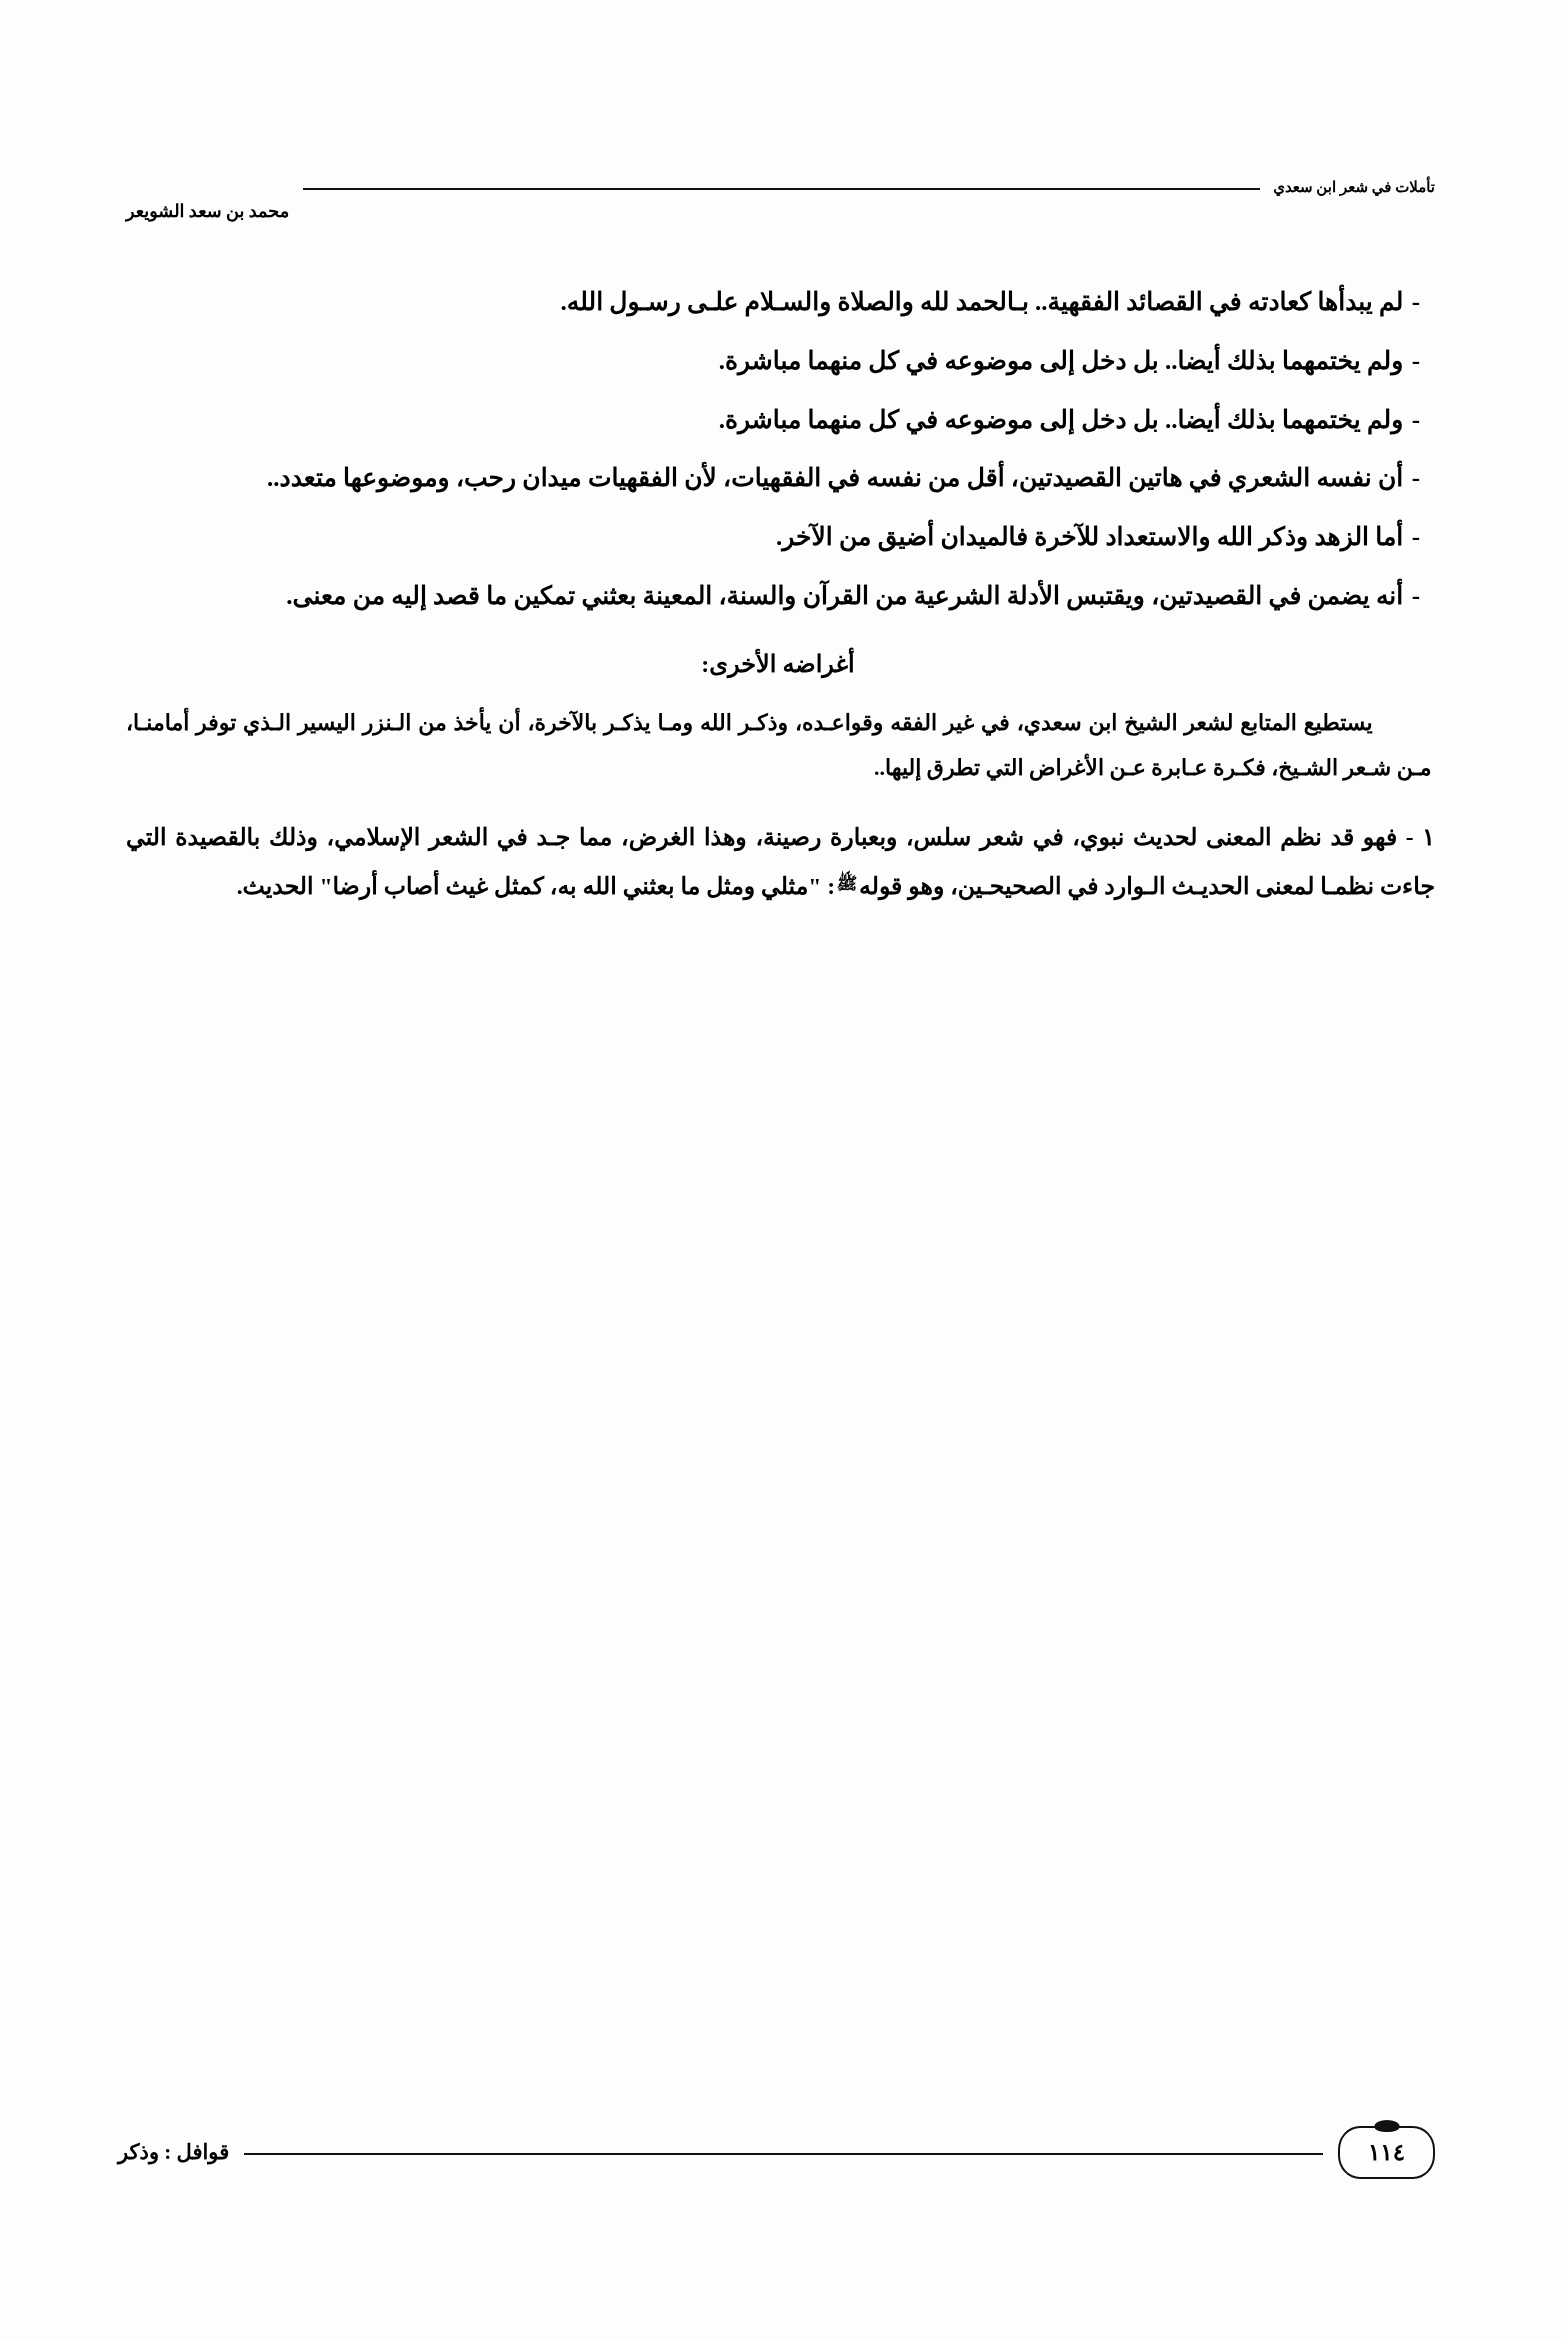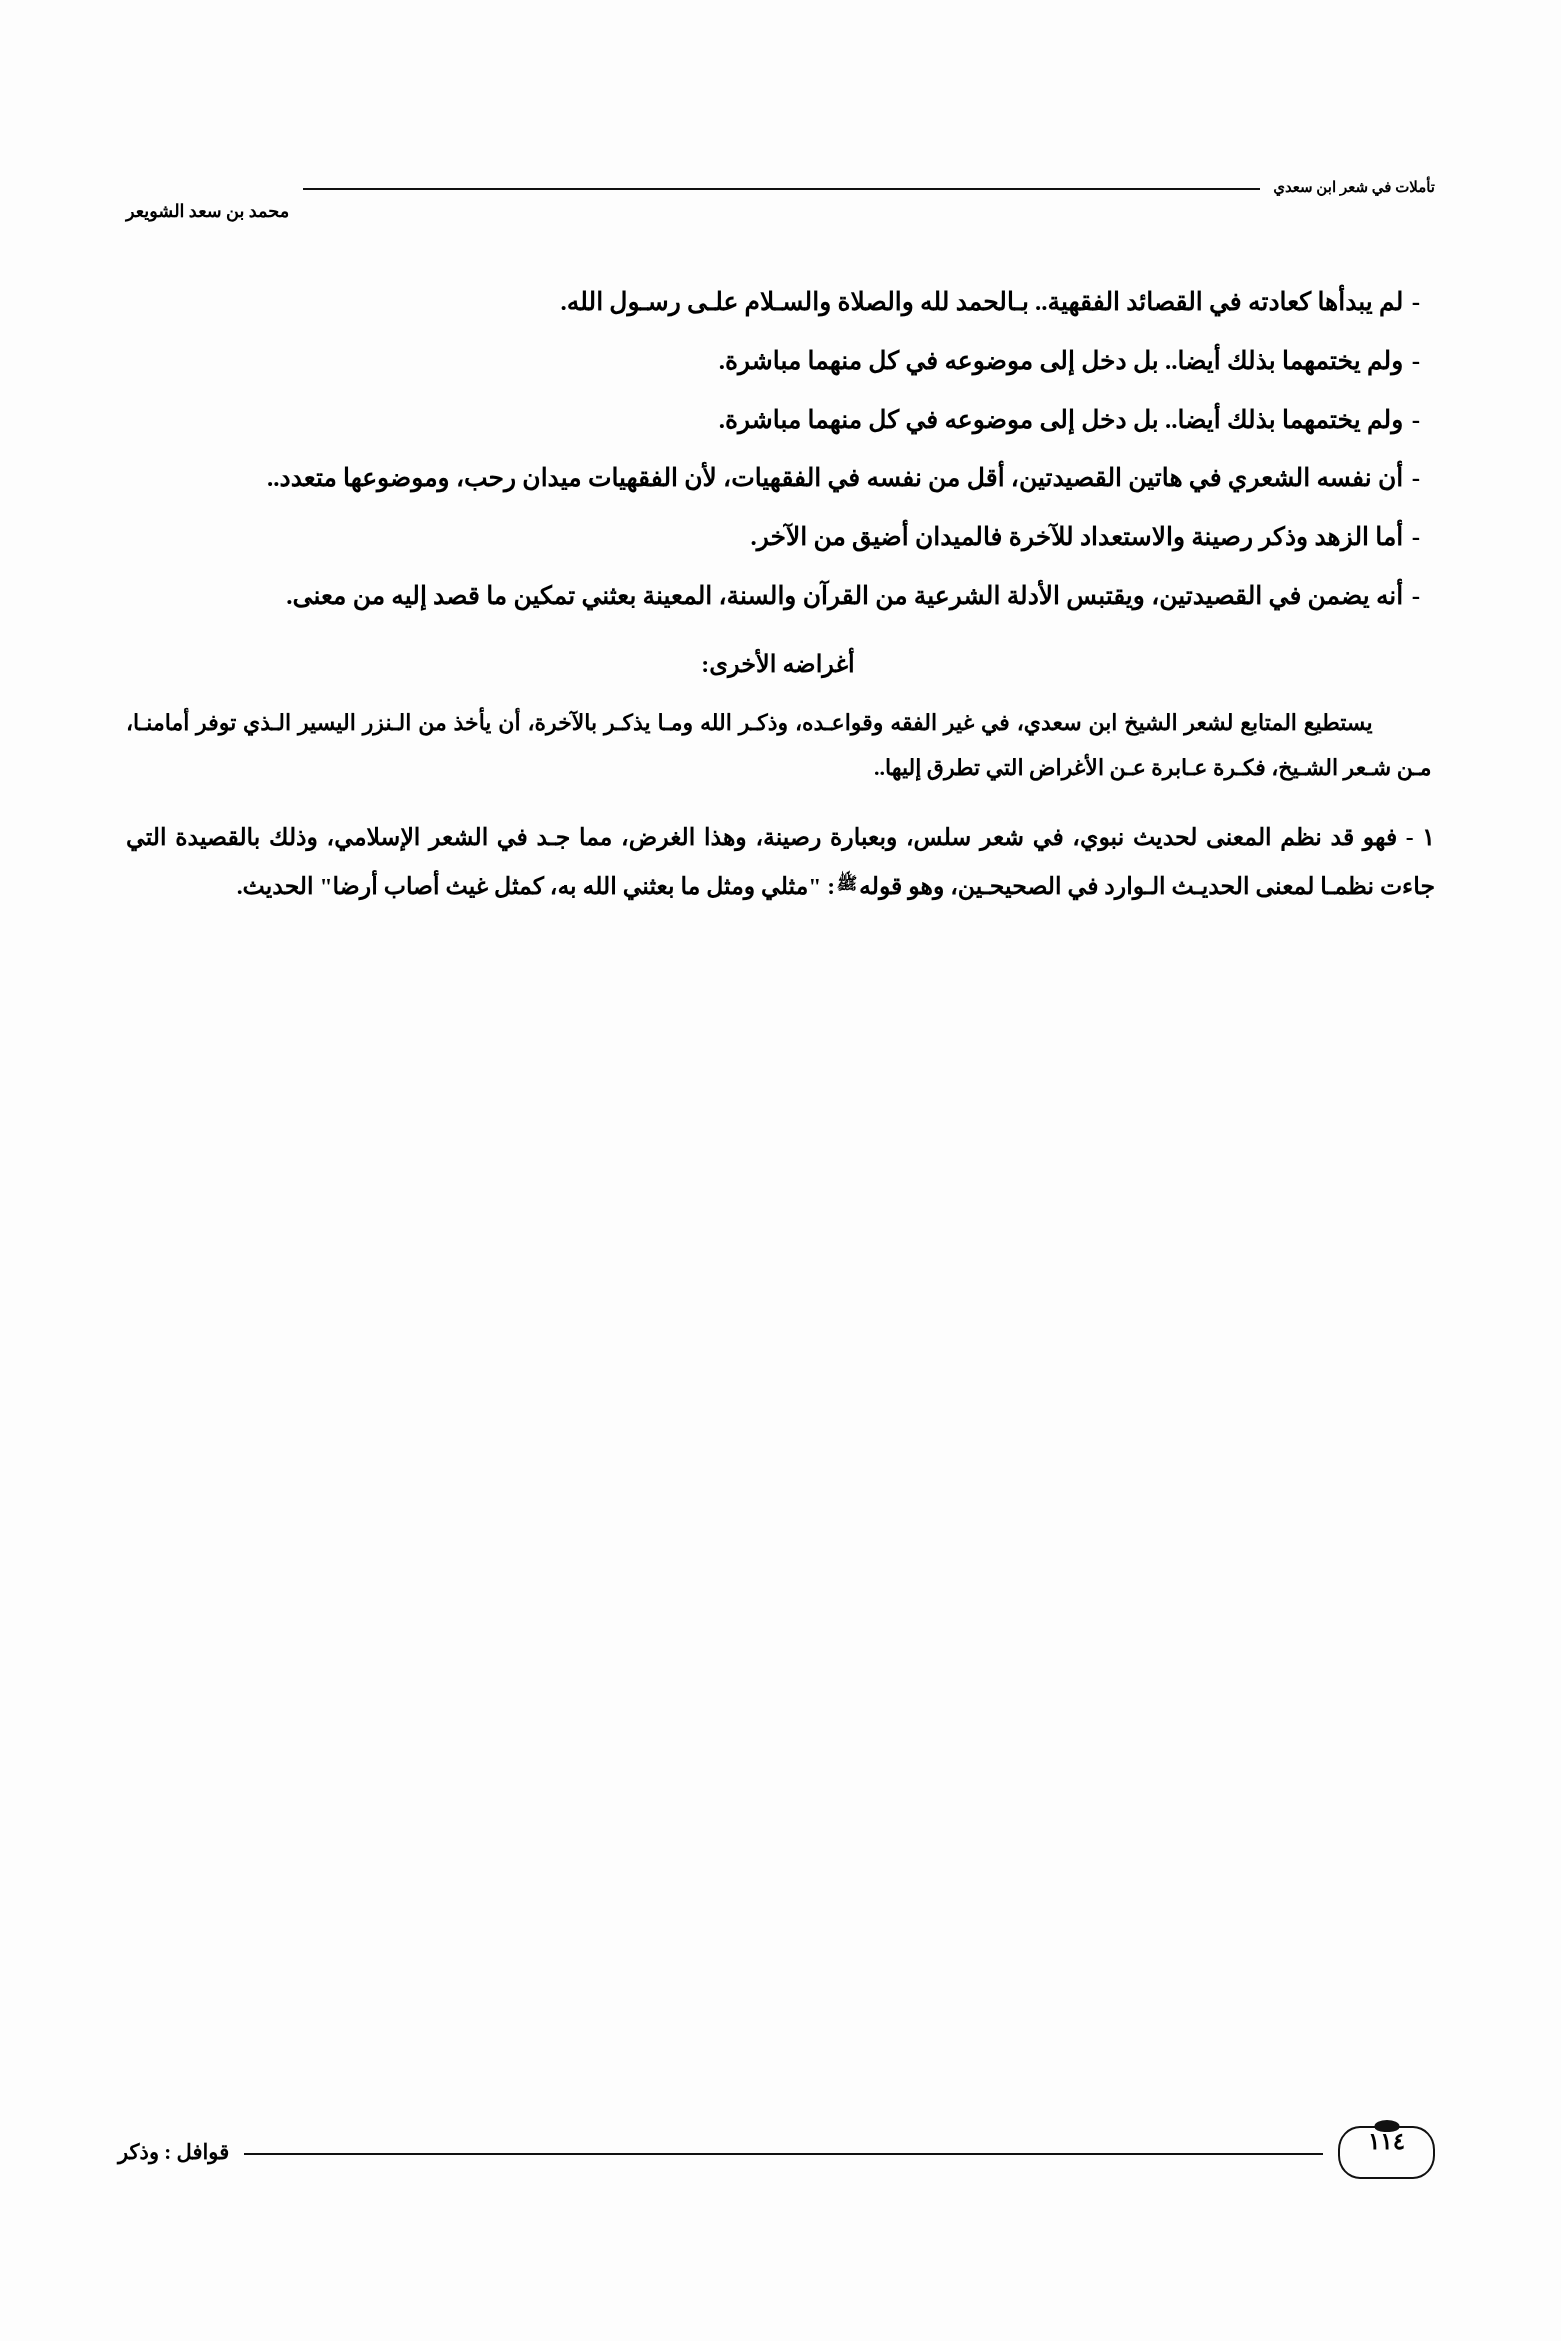--- a/index.html
+++ b/index.html
@@ -161,20 +161,21 @@
     top: 1.7px;
   }
   .page-number-badge {
     order: 1;
     flex: 0 0 auto;
     width: 93px;
     height: 49px;
     border: 2.1px solid #111;
     border-radius: 22px / 23.6px;
     display: flex;
+    align-items: center;
     justify-content: center;
     font-size: 23px;
     font-weight: 700;
     position: relative;
   }
   .badge-knot {
     position: absolute;
     top: -7.6px;
     left: 50%;
     transform: translateX(-50%);
@@ -209,21 +210,21 @@
       <li class="bullet-item">
         <span class="bullet-dash">-</span>
         <span class="bullet-text">ولم يختمهما بذلك أيضا.. بل دخل إلى موضوعه في كل منهما مباشرة.</span>
       </li>
       <li class="bullet-item">
         <span class="bullet-dash">-</span>
         <span class="bullet-text">أن نفسه الشعري في هاتين القصيدتين، أقل من نفسه في الفقهيات، لأن الفقهيات ميدان رحب، وموضوعها متعدد..</span>
       </li>
       <li class="bullet-item">
         <span class="bullet-dash">-</span>
-        <span class="bullet-text">أما الزهد وذكر رصينة والاستعداد للآخرة فالميدان أضيق من الآخر.</span>
+        <span class="bullet-text">أما الزهد وذكر الله والاستعداد للآخرة فالميدان أضيق من الآخر.</span>
       </li>
       <li class="bullet-item">
         <span class="bullet-dash">-</span>
         <span class="bullet-text">أنه يضمن في القصيدتين، ويقتبس الأدلة الشرعية من القرآن والسنة، المعينة بعثني تمكين ما قصد إليه من معنى.</span>
       </li>
     </ul>
 
     <h2 class="section-heading">أغراضه الأخرى:</h2>
 
     <p class="para indent-first">يستطيع المتابع لشعر الشيخ ابن سعدي، في غير الفقه وقواعـده، وذكـر الله ومـا يذكـر بالآخرة، أن يأخذ من الـنزر اليسير الـذي توفر أمامنـا، مـن شـعر الشـيخ، فكـرة عـابرة عـن الأغراض التي تطرق إليها..</p>

